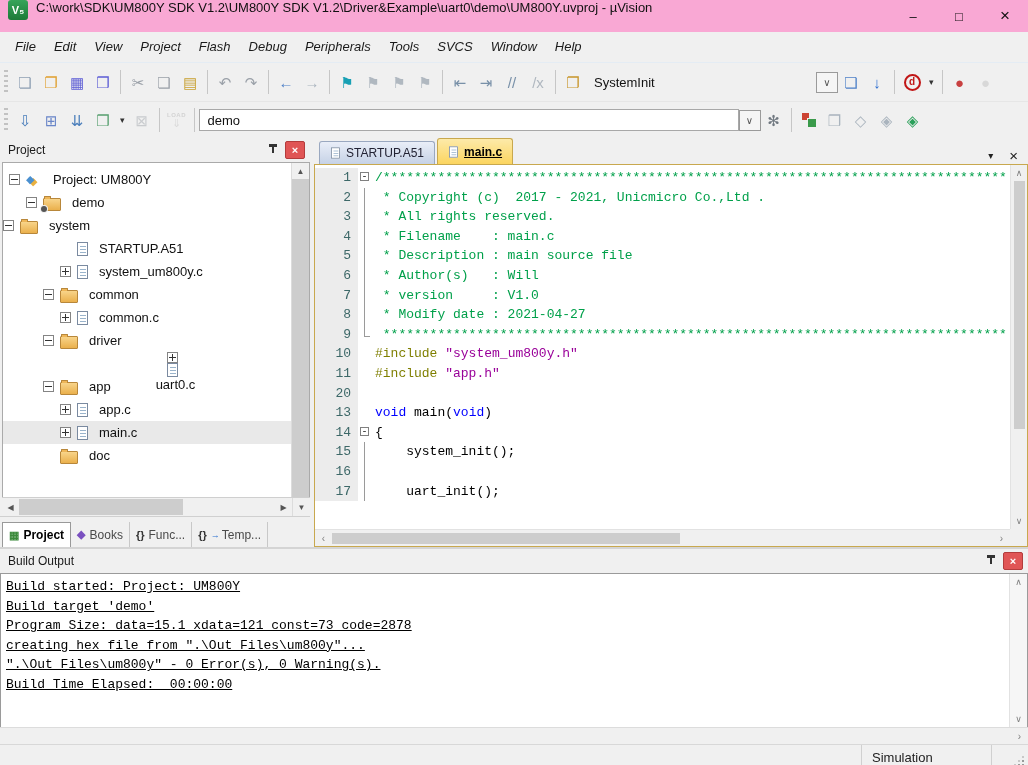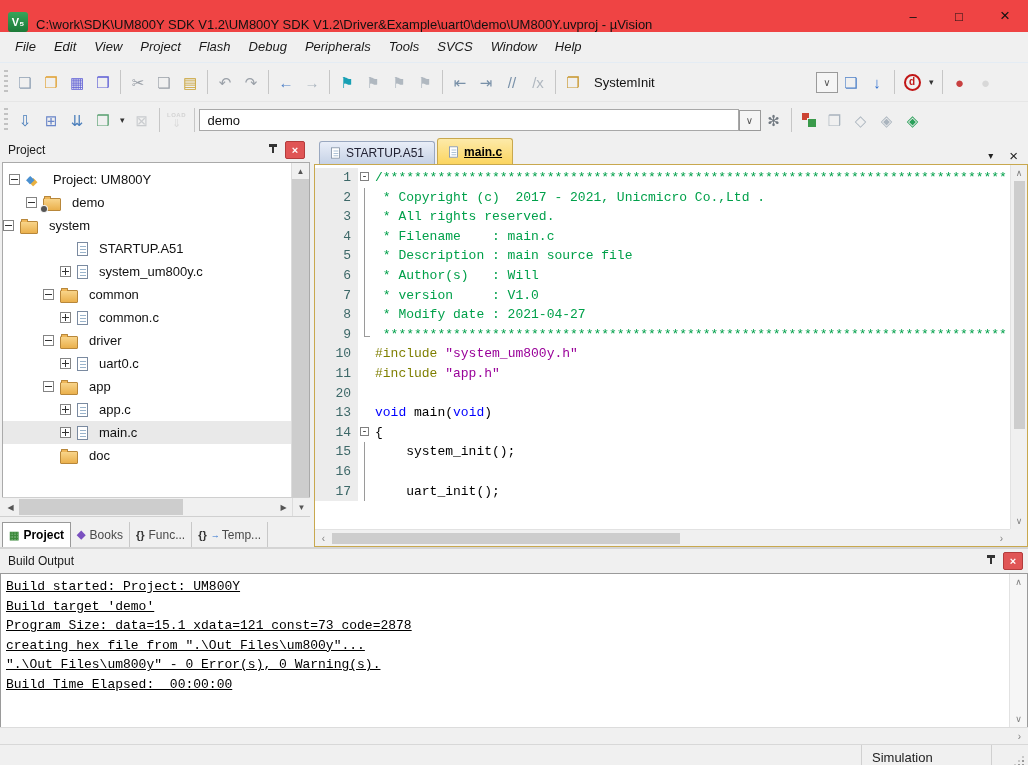--- a/index.html
+++ b/index.html
@@ -1,20 +1,20 @@
 <!DOCTYPE html>
 <html><head>
 <meta charset="utf-8">
 <style>
   html,body{margin:0;padding:0;background:#fff;}
   body{width:1028px;height:765px;overflow:hidden;font-family:"Liberation Sans",sans-serif;-webkit-font-smoothing:antialiased;}
   #window{width:1028px;height:765px;display:flex;flex-direction:column;box-sizing:border-box;outline:1px solid #9a9a9a;background:#f0f0f0;}
 
   
-  #titlebar{height:32px;flex:none;background:#ef4444;display:flex;align-items:flex-end;padding-left:8px;}
+  #titlebar{height:32px;flex:none;background:#f9a8d4;display:flex;align-items:flex-start;padding-left:8px;}
   .app-ico{width:20px;height:20px;flex:none;border-radius:3px;background:linear-gradient(#36a45a,#1d7a38);color:#fff;font-size:11px;font-weight:bold;display:flex;align-items:center;justify-content:center;margin-right:8px;}
   #title-text{font-size:13px;color:#111;white-space:nowrap;overflow:hidden;flex:1;}
   .win-btn{width:46px;height:32px;flex:none;display:flex;align-items:center;justify-content:center;font-size:13px;color:#111;}
   .win-btn.close{font-size:17px;}
 
   
   #menubar{height:30px;flex:none;background:#f0f0f0;display:flex;align-items:center;padding-left:6px;border-bottom:1px solid #e4ecf4;}
   .menu-item{padding:0 9px;height:22px;line-height:22px;font-size:13px;color:#1a1a1a;font-style:italic;}
 
   
@@ -346,21 +346,21 @@
             <div class="trow" style="padding-left: 57px;">
               <span class="texp plus"></span>
               <span class="ticon file-ico"></span>
               <span class="tlabel">common.c</span>
             </div>
             <div class="trow" style="padding-left: 40px;">
               <span class="texp minus"></span>
               <span class="ticon folder-ico"></span>
               <span class="tlabel">driver</span>
             </div>
-            <div class="trow" style="padding-left: 57px;">
+            <div class="trow" style="padding-left: 57px; flex-direction: column;">
               <span class="texp plus"></span>
               <span class="ticon file-ico"></span>
               <span class="tlabel">uart0.c</span>
             </div>
             <div class="trow" style="padding-left: 40px;">
               <span class="texp minus"></span>
               <span class="ticon folder-ico"></span>
               <span class="tlabel">app</span>
             </div>
             <div class="trow" style="padding-left: 57px;">

